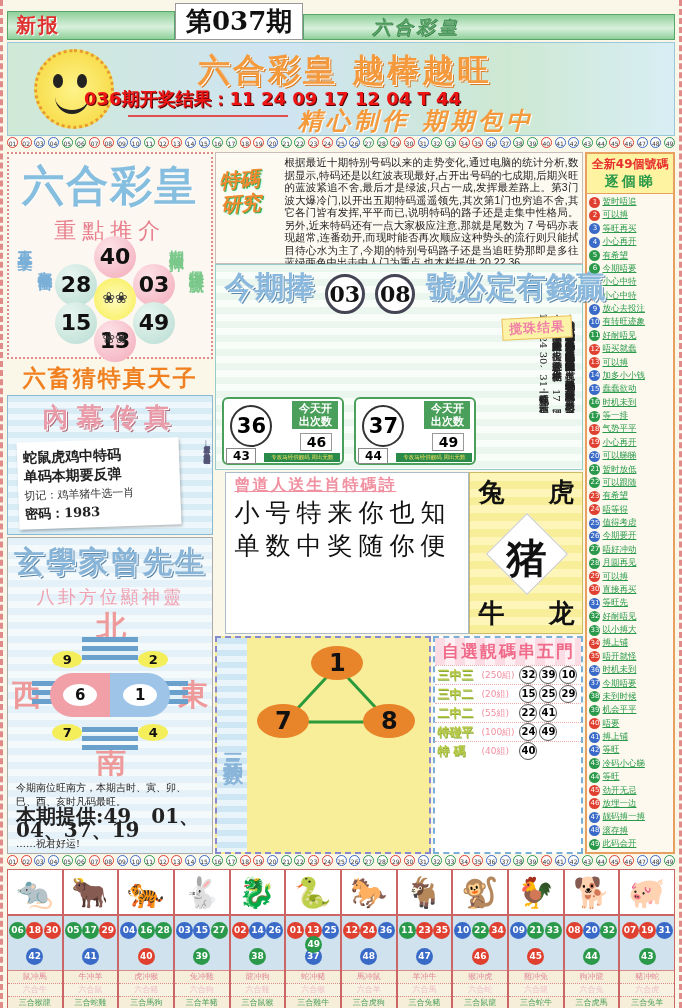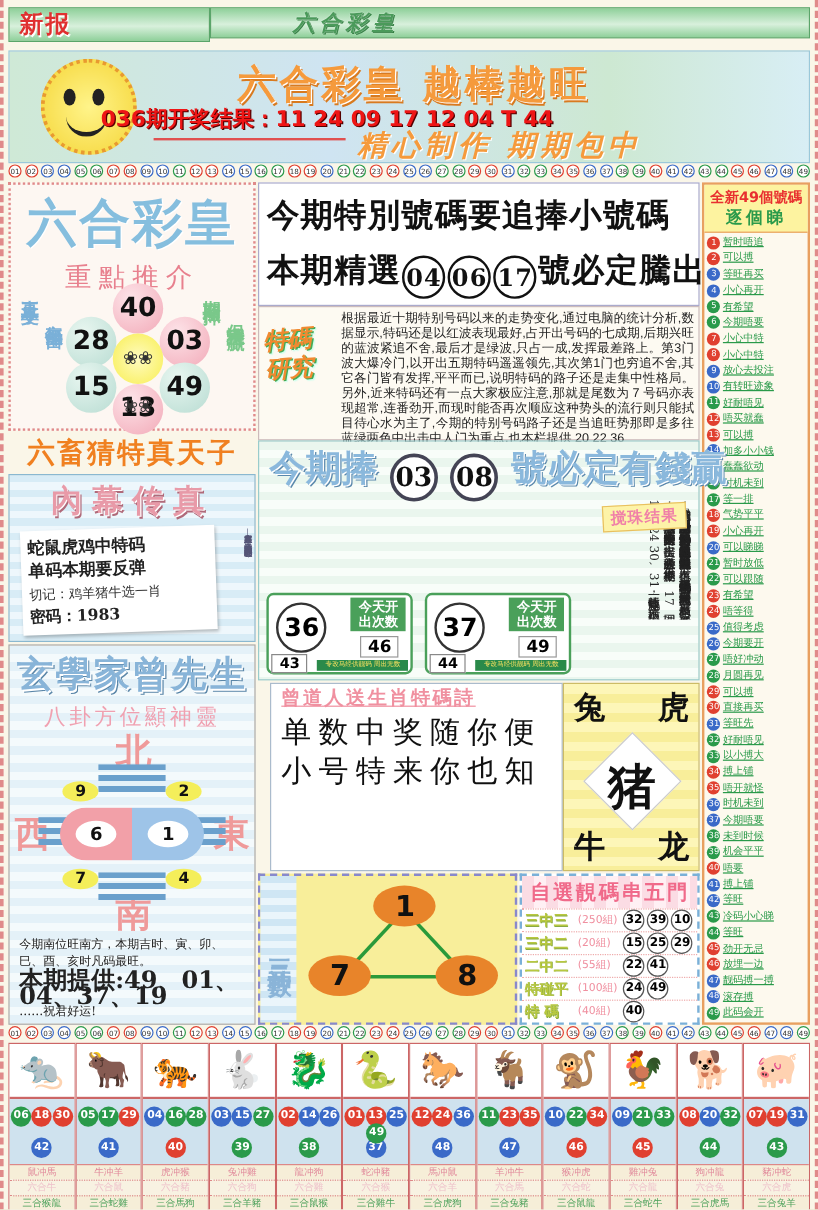--- a/index.html
+++ b/index.html
@@ -1,19 +1,19 @@
 <!DOCTYPE html>
 <html><head>
 <meta charset="utf-8">
 <style>
   html,body{margin:0;padding:0;background:#e8e4d0;font-family:"DejaVu Sans",sans-serif;}
   .page{position:relative;width:682px;height:1008px;margin:0 auto;background:#faf6e8;
         border-left:3px dashed #e08a8a;border-right:3px dashed #e08a8a;box-sizing:border-box;overflow:hidden;}
   
-  .topbar{display:flex;align-items:flex-start;height:34px;margin:6px 4px 0 4px;}
+  .topbar{display:flex;align-items:flex-end;height:34px;margin:6px 4px 0 4px;}
   .tb-green{background:linear-gradient(#8fd09a,#d8f0dc 55%,#8fd09a);border:1px solid #5aa56a;flex:1;
             display:flex;align-items:center;padding:0 8px;}
   .tb-left{max-width:150px;}
   .edition{color:#e03030;font-weight:bold;font-size:20px;letter-spacing:2px;text-shadow:1px 1px 0 #fff;}
   .issue-box{background:#fff;border:1px solid #999;padding:0 10px;display:flex;align-items:center;
              font-size:26px;font-weight:bold;color:#111;font-family:"DejaVu Serif",serif;}
   .masthead{color:#4a9a5a;font-weight:bold;font-size:18px;letter-spacing:4px;margin-left:60px;
             text-shadow:0 0 1px #fff,1px 1px 0 #2a7a3a;font-style:italic;}
   .banner{position:relative;height:92px;margin:2px 4px 0 4px;border:1px solid #9ac8da;
           background:linear-gradient(90deg,#cfe9d6,#cfe4f2 40%,#cde8d2 75%,#d8eef5);}
@@ -172,20 +172,21 @@
 </style>
 </head>
 <body>
 
 <div class="page">
 
   <div class="topbar">
     <div class="tb-green tb-left">
       <span class="edition">新报</span>
     </div>
+    <div class="issue-box">第037期</div>
     <div class="tb-green">
       <span class="masthead">六合彩皇</span>
     </div>
   </div>
 
   <div class="banner">
     <div class="sun">
       <div class="eye e1"></div>
         <div class="eye e2"></div>
         <div class="mouth"></div>
@@ -306,26 +307,20 @@
         </div>
         <div class="master-foot">
           <span>今期南位旺南方，本期吉时、寅、卯、巳、酉、亥时凡码最旺。</span>
           <div class="master-provide">本期提供:49、01、04、37、19</div>
           <span>……祝君好运!</span>
         </div>
       </div>
     </div>
 
     <div class="col-mid">
-      <div class="headline box">
-        <div class="hl-line">今期特別號碼要追捧小號碼</div>
-        <div class="hl-line">
-          <span>本期精選</span><span class="hl-ball">04</span><span class="hl-ball">06</span><span class="hl-ball">17</span><span>號必定騰出</span>
-        </div>
-      </div>
       <div class="research box">
         <div class="research-label">特碼研究</div>
         <div class="research-text">根据最近十期特别号码以来的走势变化,通过电脑的统计分析,数据显示,特码还是以红波表现最好,占开出号码的七成期,后期兴旺的蓝波紧追不舍,最后才是绿波,只占一成,发挥最差路上。第3门波大爆冷门,以开出五期特码遥遥领先,其次第1门也穷追不舍,其它各门皆有发挥,平平而已,说明特码的路子还是走集中性格局。另外,近来特码还有一点大家极应注意,那就是尾数为 7 号码亦表现超常,连番劲开,而现时能否再次顺应这种势头的流行则只能拭目待心水为主了,今期的特别号码路子还是当追旺势那即是多往蓝绿两色中出击中人门为重点,也本栏提供 20 22 36</div>
       </div>
       <div class="catch box">
         <div class="catch-title">
           <span>今期捧</span>
           <span class="catch-ball">03</span>
           <span class="catch-ball">08</span>
           <span>號必定有錢贏</span>
@@ -351,22 +346,22 @@
             </div>
             <div class="stat-count">49</div>
             <div class="stat-corner">44</div>
             <div class="stat-cap">专改马经供靓码 周出无数</div>
           </div>
         </div>
       </div>
       <div class="poem-sec">
         <div class="poem">
           <div class="poem-title">曾道人送生肖特碼詩</div>
+          <div class="poem-line">小号特来你也知</div>
           <div class="poem-line">单数中奖随你便</div>
-          <div class="poem-line">小号特来你也知</div>
         </div>
         <div class="zpanel">
           <div class="zchar z-tl">兔</div>
           <div class="zchar z-tr">虎</div>
           <div class="zdiamond"></div>
           <div class="zcenter">猪</div>
           <div class="zchar z-bl">牛</div>
           <div class="zchar z-br">龙</div>
         </div>
       </div>

